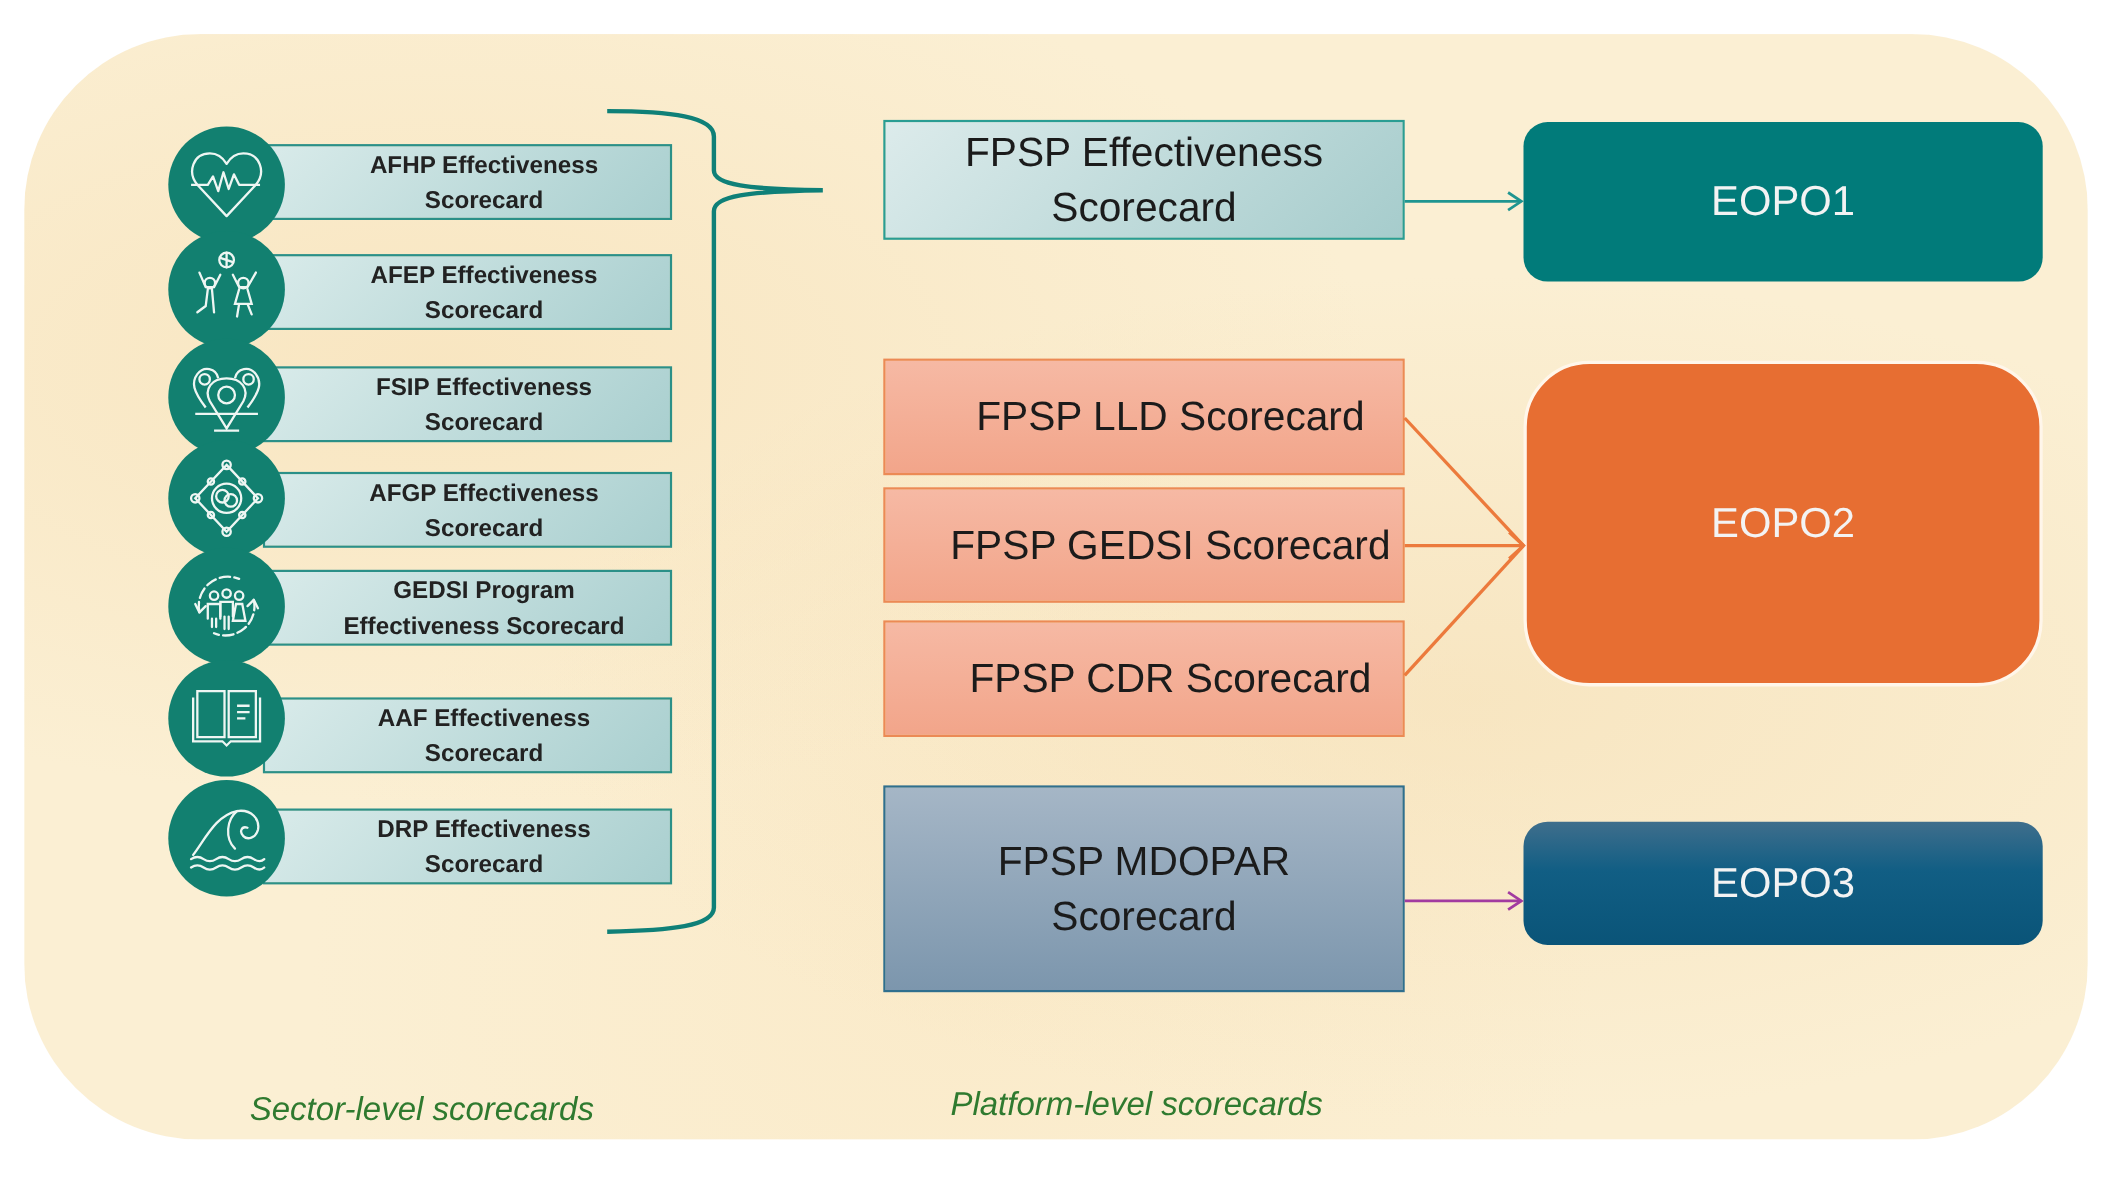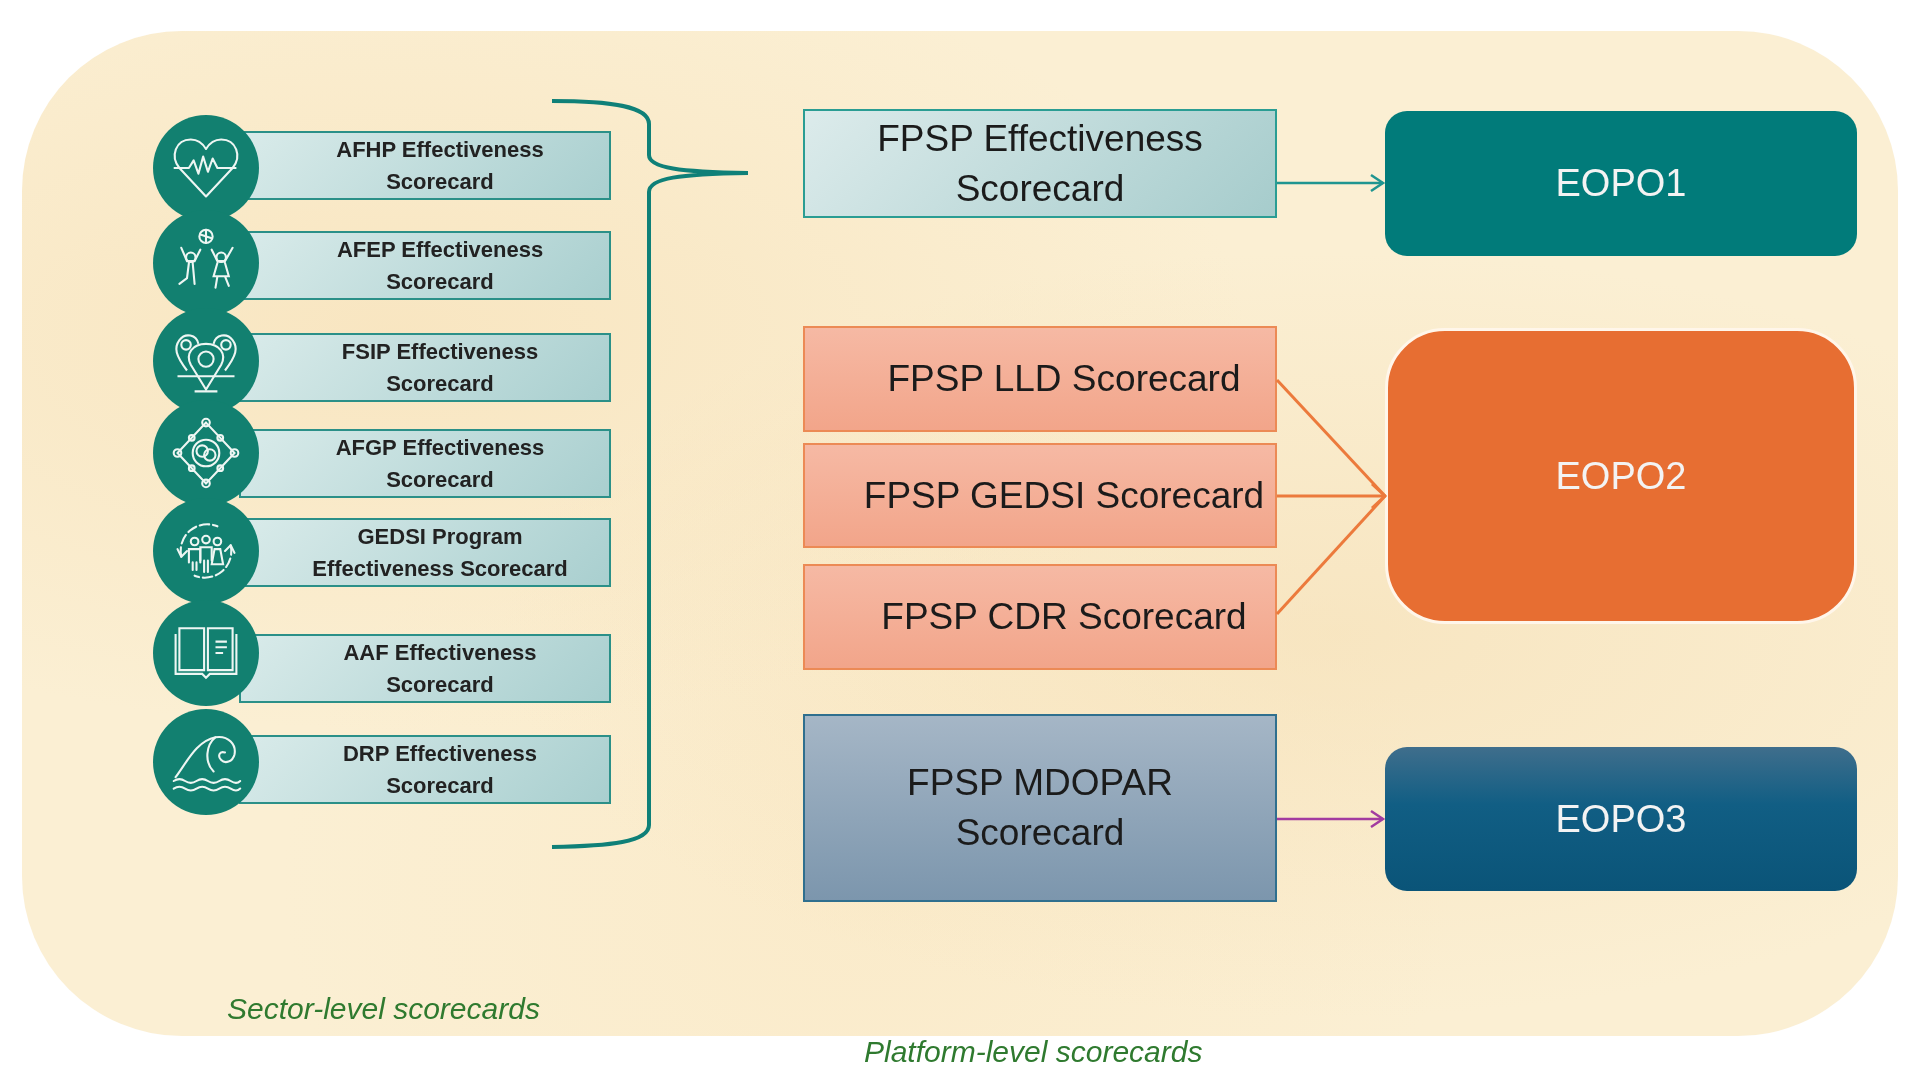--- a/index.html
+++ b/index.html
@@ -34,21 +34,21 @@
   .teal-box { background:linear-gradient(135deg,#dcebeb 0%,#a6cccc 100%); border:2px solid #2a9d93; }
   .orange-box { background:linear-gradient(180deg,#f6b9a4 0%,#f2a58a 100%); border:2px solid #ec8a55;padding-left:48px; }
   .blue-box { background:linear-gradient(180deg,#a5b6c6 0%,#7c96ad 100%); border:2px solid #2f6f8e; }
   .eopo {
     position:absolute; left:1385px; width:472px; box-sizing:border-box;
     display:flex; align-items:center; justify-content:center;
     font-size:38px; color:#f3f3f3;
   }
   .eopo1 { top:111px; height:145px; background:#017b7a; border-radius:22px; }
   .eopo2 { top:328px; height:296px; background:#e76e32; border-radius:60px; border:3px solid #fff6ea; }
-  .eopo3 { top:747px; height:144px; background:linear-gradient(180deg,#3f6e8c 0%,#115e84 40%,#0a5478 100%); border-radius:22px; }
+  .eopo3 { top:747px; height:112px; background:linear-gradient(180deg,#3f6e8c 0%,#115e84 40%,#0a5478 100%); border-radius:22px; }
   .caption { position:absolute; font-style:italic; font-size:30px; color:#2f7a2f; }
   svg.overlay { position:absolute; left:0; top:0; width:1920px; height:1080px; pointer-events:none; }
 </style>
 </head>
 <body>
 
 <div class="panel"></div>
 
 <div class="sector-box" style="top:131px;">
   <div>
@@ -211,13 +211,13 @@
       <path d="M1277 614 L1385 496"></path>
     <path d="M1372 484 L1385 496 L1372 508"></path>
   </g>
   <g stroke="#a23ba0" stroke-width="2.5" fill="none">
     <path d="M1277 819 L1383 819"></path>
       <path d="M1371 811 L1383 819 L1371 827"></path>
   </g>
 </svg>
 
 <div class="caption" style="left:227px;top:992px;">Sector-level scorecards</div>
-<div class="caption" style="left:864px;top:988px;margin-top:47px;">Platform-level scorecards</div>
+<div class="caption" style="left:864px;top:988px;">Platform-level scorecards</div>
 
 </body></html>

